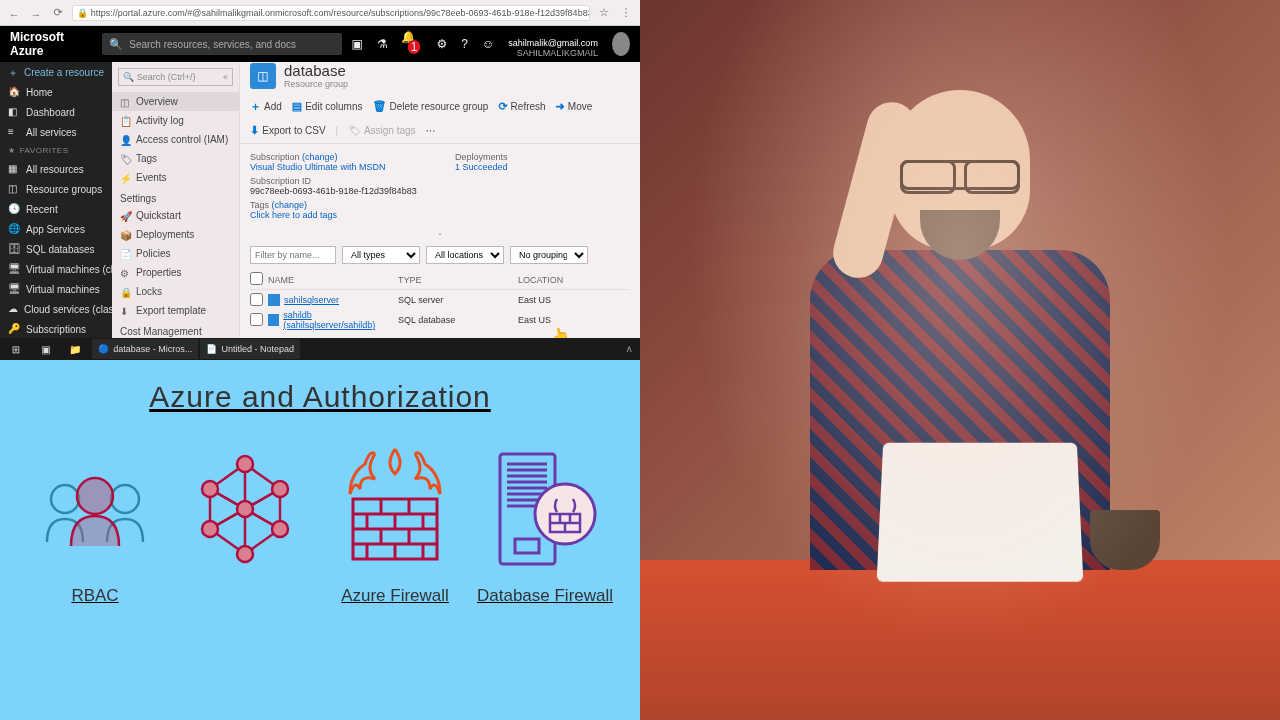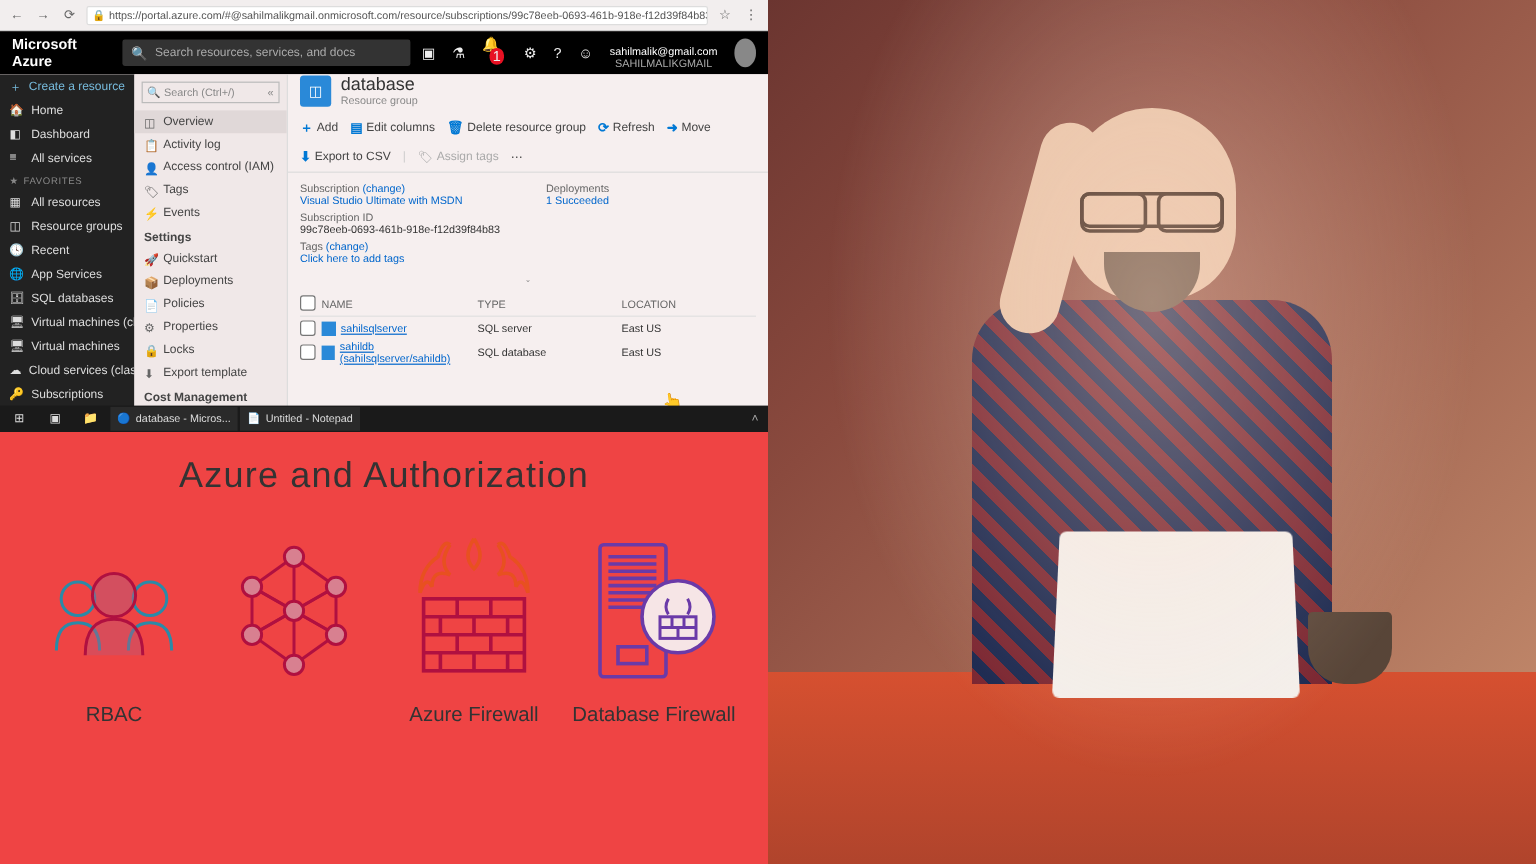--- a/index.html
+++ b/index.html
@@ -20,38 +20,38 @@
 .url-row .navbtn { width:16px; text-align:center; color:#666; font-size:11px; }
 .url-bar { flex:1; font-size:9px; color:#555; padding:2px 4px; background:#fff; border:1px solid #ddd; border-radius:2px; overflow:hidden; white-space:nowrap; }
 
 
 .az-header { height:36px; background:#000; display:flex; align-items:center; color:#fff; padding:0 10px; gap:10px; }
 .az-logo { font-size:12px; font-weight:600; }
 .az-search { flex:0 0 240px; height:22px; background:#333; border-radius:2px; display:flex; align-items:center; padding:0 8px; font-size:10px; color:#aaa; gap:6px;}
 .az-search-icon { font-size:11px; }
 .az-header-icons { display:flex; gap:14px; margin-left:auto; align-items:center; }
 .az-header-icons span { font-size:12px; color:#eee; position:relative;}
-.az-user { text-align:center; font-size:9px; line-height:1.1;margin-top:10px; }
+.az-user { text-align:right; font-size:9px; line-height:1.1;margin-top:10px; }
 .avatar { width:24px; height:24px; background:#888; border-radius:50%; }
 .notif-badge { position:absolute; top:-4px; right:-6px; background:#e81123; color:#fff; border-radius:6px; font-size:7px; padding:0 3px; }
 
 
 .az-body { display:flex; height:calc(100% - 28px - 26px - 36px - 14px); background:#f6efef;}
 .left-nav { width:112px; background:#222; color:#ddd; font-size:10px; overflow:hidden;}
 .left-nav .item { display:flex; align-items:center; gap:6px; padding:4px 8px; white-space:nowrap; }
 .left-nav .item .ico { width:12px; height:12px; display:inline-block; }
 .left-nav .fav-header { color:#888; font-size:8px; padding:4px 8px; letter-spacing:0.5px; display:flex; align-items:center; gap:4px;}
 .left-nav .create { color:#7bd; }
 
 .sub-nav { width:128px; background:#f0e8e8; border-right:1px solid #ddd; font-size:10px; overflow:hidden;}
 .sub-search { margin:6px; height:18px; border:1px solid #bbb; display:flex; align-items:center; padding:0 4px; font-size:9px; color:#888; justify-content:space-between;}
 .sub-item { display:flex; align-items:center; gap:6px; padding:4px 8px; color:#444; }
 .sub-item.active { background:#e0d8d8; }
 .sub-item .ico { width:10px; height:10px; display:inline-block; color:#666;}
-.sub-header { padding:6px 8px 2px; color:#444; font-size:10px; font-weight:700;}
+.sub-header { padding:6px 8px 2px; color:#444; font-size:10px; font-weight:400;}
 
 .content { flex:1; background:#f6efef; font-size:10px; color:#333; position:relative; overflow:hidden;}
 .breadcrumb { padding:6px 10px; font-size:10px; color:#0066cc; }
 .breadcrumb span.sep { color:#888; margin:0 4px;}
 .page-title-row { display:flex; align-items:center; gap:8px; padding:0 10px 4px;}
 .rg-icon { width:26px; height:26px; background:#2a89d8; border-radius:3px; display:flex; align-items:center; justify-content:center; color:#fff; font-size:12px;}
 .page-title { font-size:15px; color:#333; }
 .page-sub { font-size:9px; color:#888;}
 .toolbar { display:flex; gap:10px; padding:6px 10px; border-bottom:1px solid #ddd; align-items:center; flex-wrap:wrap;}
 .toolbar .tbtn { display:flex; align-items:center; gap:3px; font-size:10px; color:#444; }
@@ -82,21 +82,21 @@
 .status-strip { height:11px; font-size:8px; color:#555; padding:0 6px; background:#eee; overflow:hidden; white-space:nowrap;}
 
 
 .taskbar { position:absolute; left:0; bottom:360px; width:640px; height:22px; background:#1a1a1a; display:flex; align-items:center; padding:0 2px; gap:2px;}
 .taskbar .tb { width:28px; height:20px; display:flex; align-items:center; justify-content:center; color:#ddd; font-size:10px;}
 .taskbar .titem { display:flex; align-items:center; gap:4px; padding:0 6px; height:20px; background:#2a2a2a; color:#ddd; font-size:9px;}
 .taskbar .spacer { flex:1;}
 .taskbar .tray { color:#aaa; font-size:10px; padding:0 6px;}
 
 
-.slide { position:absolute; left:0; top:360px; width:640px; height:360px; background:#ef4444; padding-top:20px;}
+.slide { position:absolute; left:0; top:360px; width:640px; height:360px; background:#7dd3fc; padding-top:20px;text-decoration:underline;}
 .slide h1 { text-align:center; font-weight:300; font-size:30px; color:#333; letter-spacing:1px;}
 .slide-items { display:flex; justify-content:space-around; margin-top:30px; padding:0 20px;}
 .s-item { text-align:center; width:140px;}
 .s-item .s-ico { width:120px; height:130px; margin:0 auto 12px; display:flex; align-items:center; justify-content:center;}
 .s-item .s-lab { font-size:17px; color:#333;}
 
 
 .photo { position:absolute; right:0; top:0; width:640px; height:720px; background:linear-gradient(135deg,#6b3530 0%,#8a4a3e 30%,#c89070 100%);}
 .photo::after { content:""; position:absolute; inset:0; background:radial-gradient(ellipse at 50% 35%,rgba(255,220,200,0.4),transparent 60%);}
 .person-head { position:absolute; left:250px; top:90px; width:140px; height:160px; background:#e8c4a8; border-radius:70px 70px 60px 60px;}
@@ -321,20 +321,26 @@
           <div class="val">99c78eeb-0693-461b-918e-f12d39f84b83</div>
           <div class="label"><span>Tags</span> <span class="link">(change)</span></div>
           <div class="val link">Click here to add tags</div>
         </div>
         <div class="col">
           <div class="label">Deployments</div>
           <div class="val link">1 Succeeded</div>
         </div>
       </div>
       <div style="text-align:center;color:#888;font-size:9px">ˇ</div>
+      <div class="filter-row">
+        <input placeholder="Filter by name..." style="">
+        <select><option>All types</option></select>
+        <select><option>All locations</option></select>
+        <select><option>No grouping</option></select>
+      </div>
       <div class="table">
         <div class="thead">
           <div class="cb"><input type="checkbox" style=""></div>
           <div class="c-name">NAME</div>
           <div class="c-type">TYPE</div>
           <div class="c-loc">LOCATION</div>
         </div>
         <div class="trow">
           <div class="cb"><input type="checkbox" style=""></div>
           <div class="c-name rname">

